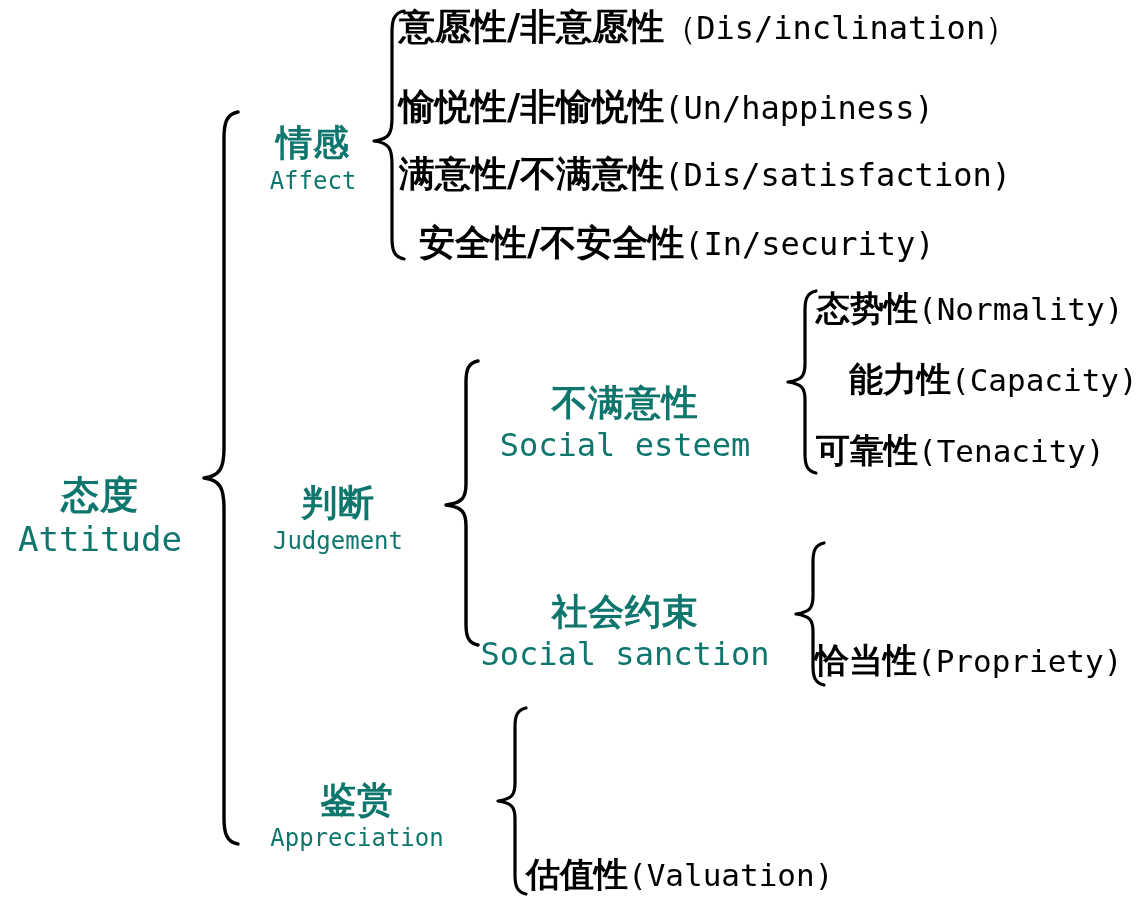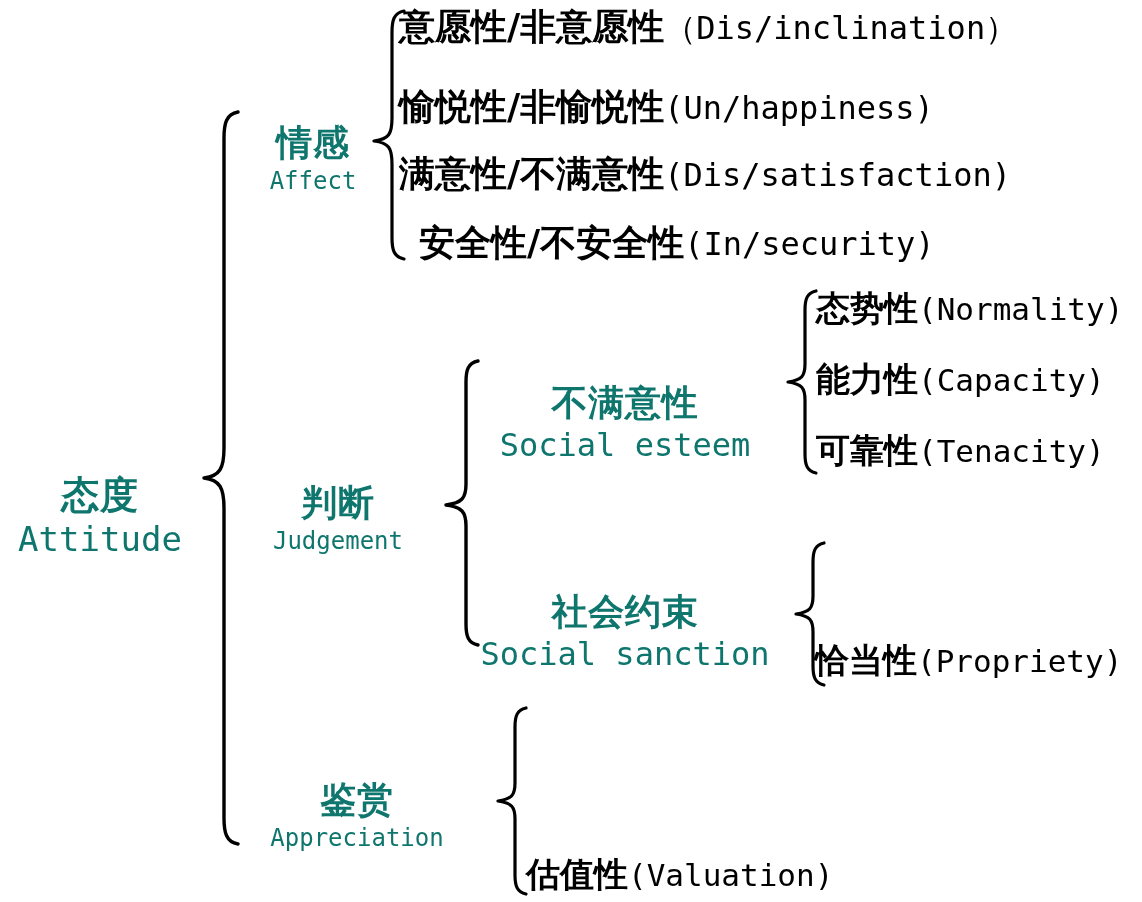--- a/index.html
+++ b/index.html
@@ -170,21 +170,21 @@
                C 20 96, 23 100, 23 112
                L 23 166
                C 23 177, 25 183, 34 185" stroke-width="3.2"></path>
     </svg>
   </div>
 
   <div class="leaf leaf-med" style="left:816px; top:291px;text-align:center;">
     <span class="cn">态势性</span><span class="en">(Normality)</span>
   </div>
 
-  <div class="leaf leaf-med" style="left:816px; top:362px;">
+  <div class="leaf leaf-med" style="left:849px; top:362px;">
     <span class="cn">能力性</span><span class="en">(Capacity)</span>
   </div>
 
   <div class="leaf leaf-med" style="left:816px; top:433px;">
     <span class="cn">可靠性</span><span class="en">(Tenacity)</span>
   </div>
 
   <div class="node stacked lvl-2" style="left:475px; top:572px; width:300px;">
     <span class="cn">社会约束</span>
     <span class="en">Social sanction</span>

